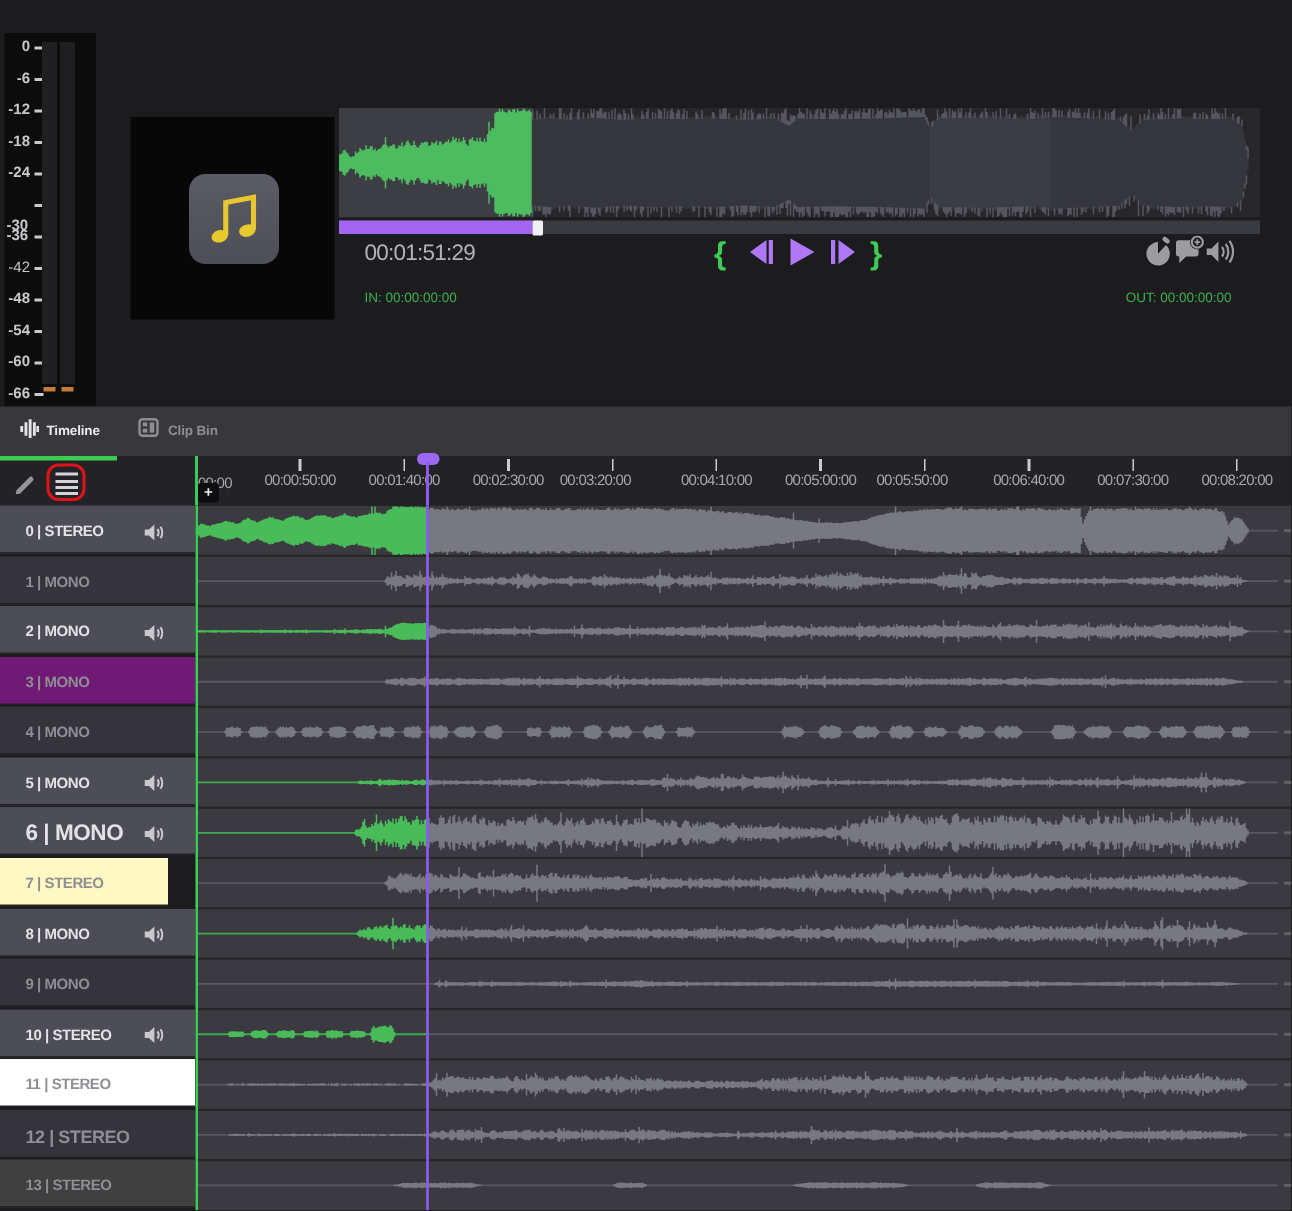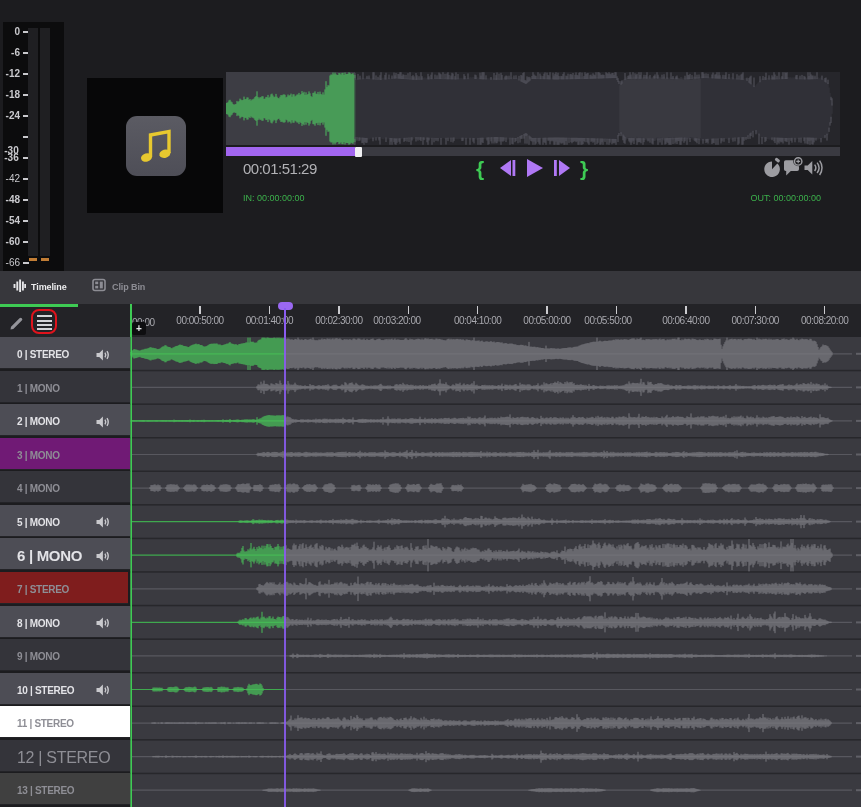--- a/index.html
+++ b/index.html
@@ -24,21 +24,21 @@
       <div style="position:absolute;left:0;top:130px;width:17px;text-align:center;font-size:10px;font-weight:bold;color:#c9c9cd">-36</div>
       <div style="position:absolute;left:20px;top:135px;width:6px;height:2px;background:#c9c9cd"></div>
       <div style="position:absolute;left:0;top:151px;width:17px;text-align:right;font-size:10px;font-weight:normal;color:#c9c9cd">-42</div>
       <div style="position:absolute;left:20px;top:156px;width:6px;height:2px;background:#c9c9cd"></div>
       <div style="position:absolute;left:0;top:172px;width:17px;text-align:right;font-size:10px;font-weight:bold;color:#c9c9cd">-48</div>
       <div style="position:absolute;left:20px;top:177px;width:6px;height:2px;background:#c9c9cd"></div>
       <div style="position:absolute;left:0;top:193px;width:17px;text-align:right;font-size:10px;font-weight:bold;color:#c9c9cd">-54</div>
       <div style="position:absolute;left:20px;top:198px;width:6px;height:2px;background:#c9c9cd"></div>
       <div style="position:absolute;left:0;top:214px;width:17px;text-align:right;font-size:10px;font-weight:bold;color:#c9c9cd">-60</div>
       <div style="position:absolute;left:20px;top:219px;width:6px;height:2px;background:#c9c9cd"></div>
-      <div style="position:absolute;left:0;top:235px;width:17px;text-align:right;font-size:10px;font-weight:normal;color:#c9c9cd">-66</div>
+      <div style="position:absolute;left:0;top:235px;width:17px;text-align:right;font-size:10px;font-weight:bold;color:#c9c9cd">-66</div>
       <div style="position:absolute;left:20px;top:240px;width:6px;height:2px;background:#c9c9cd"></div>
       <div style="position:absolute;left:25px;top:6px;width:10px;height:228px;background:#1f1f22"></div>
       <div style="position:absolute;left:37px;top:6px;width:10px;height:228px;background:#1f1f22"></div>
       <div style="position:absolute;left:26px;top:236px;width:8px;height:2.5px;background:#c17d35"></div>
       <div style="position:absolute;left:38px;top:236px;width:8px;height:2.5px;background:#c17d35"></div>
     </div>
 <div style="position:absolute;left:87px;top:78px;width:136px;height:135px;background:#070708">
 <div style="position:absolute;left:39px;top:38px;width:60px;height:60px;border-radius:11px;background:linear-gradient(180deg,#5b5b63,#4e4e57)">
 <svg width="60" height="60">
 <path d="M24.5 41 L24.5 19 L43 15.5 L43 37" stroke="#e7c82f" stroke-width="3.4" fill="none"></path>
@@ -237,21 +237,21 @@
 </svg>
     </div>
     <div style="position:absolute;left:0;top:538.4px;width:130px;height:32.1px;background:#4d4d55;border-bottom:1.5px solid #232327">
       <div style="position:absolute;left:17px;top:2px;height:32.1px;line-height:32.1px;font-size:15px;font-weight:bold;letter-spacing:-0.3px;color:#e3e3e7">6 | MONO</div>
       <svg width="13" height="12" style="position:absolute;right:21px;top:11.5px">
 <path d="M0.5 4 h2.8 l3.6 -3.4 v10.8 l-3.6 -3.4 H0.5 Z" fill="#c9c9cd"></path>
 <path d="M9 3.6 a4.4 4.4 0 0 1 0 4.8" stroke="#c9c9cd" stroke-width="1.4" fill="none"></path>
 <path d="M11 2.2 a7 7 0 0 1 0 7.6" stroke="#c9c9cd" stroke-width="1.4" fill="none"></path>
 </svg>
     </div>
-    <div style="position:absolute;left:0;top:572.0px;width:128px;height:32.1px;background:#7f1d1d;border-bottom:1.5px solid #232327">
+    <div style="position:absolute;left:0;top:572.0px;width:112px;height:32.1px;background:#fef9c3;border-bottom:1.5px solid #232327">
       <div style="position:absolute;left:17px;top:2px;height:32.1px;line-height:32.1px;font-size:10px;font-weight:bold;letter-spacing:-0.3px;color:#8e8e95">7 | STEREO</div>
     </div>
     <div style="position:absolute;left:0;top:605.6px;width:130px;height:32.1px;background:#4d4d55;border-bottom:1.5px solid #232327">
       <div style="position:absolute;left:17px;top:2px;height:32.1px;line-height:32.1px;font-size:10px;font-weight:bold;letter-spacing:-0.3px;color:#e3e3e7">8 | MONO</div>
       <svg width="13" height="12" style="position:absolute;right:21px;top:11.5px">
 <path d="M0.5 4 h2.8 l3.6 -3.4 v10.8 l-3.6 -3.4 H0.5 Z" fill="#c9c9cd"></path>
 <path d="M9 3.6 a4.4 4.4 0 0 1 0 4.8" stroke="#c9c9cd" stroke-width="1.4" fill="none"></path>
 <path d="M11 2.2 a7 7 0 0 1 0 7.6" stroke="#c9c9cd" stroke-width="1.4" fill="none"></path>
 </svg>
     </div>
@@ -263,20 +263,20 @@
       <svg width="13" height="12" style="position:absolute;right:21px;top:11.5px">
 <path d="M0.5 4 h2.8 l3.6 -3.4 v10.8 l-3.6 -3.4 H0.5 Z" fill="#c9c9cd"></path>
 <path d="M9 3.6 a4.4 4.4 0 0 1 0 4.8" stroke="#c9c9cd" stroke-width="1.4" fill="none"></path>
 <path d="M11 2.2 a7 7 0 0 1 0 7.6" stroke="#c9c9cd" stroke-width="1.4" fill="none"></path>
 </svg>
     </div>
     <div style="position:absolute;left:0;top:706.3px;width:130px;height:32.1px;background:#ffffff;border-bottom:1.5px solid #232327">
       <div style="position:absolute;left:17px;top:2px;height:32.1px;line-height:32.1px;font-size:10px;font-weight:bold;letter-spacing:-0.3px;color:#8e8e95">11 | STEREO</div>
     </div>
     <div style="position:absolute;left:0;top:739.9px;width:130px;height:32.1px;background:#34343a;border-bottom:1.5px solid #232327">
-      <div style="position:absolute;left:17px;top:2px;height:32.1px;line-height:32.1px;font-size:16px;font-weight:normal;letter-spacing:-0.3px;color:#8e8e95">12 | STEREO</div>
+      <div style="position:absolute;left:17px;top:2px;height:32.1px;line-height:32.1px;font-size:12px;font-weight:bold;letter-spacing:-0.3px;color:#8e8e95">12 | STEREO</div>
     </div>
     <div style="position:absolute;left:0;top:773.4px;width:130px;height:32.1px;background:#404040;border-bottom:1.5px solid #232327">
       <div style="position:absolute;left:17px;top:2px;height:32.1px;line-height:32.1px;font-size:10px;font-weight:bold;letter-spacing:-0.3px;color:#8e8e95">13 | STEREO</div>
     </div>
 <div style="position:absolute;left:130.4px;top:303.5px;width:1.6px;height:33.5px;background:#3ecb54"></div>
 <div style="position:absolute;left:277.5px;top:302px;width:15px;height:8px;border-radius:4px;background:#9a68f2"></div>
 <div style="position:absolute;left:284.1px;top:308px;width:1.8px;height:29px;background:#8a5cf0"></div>
 </div>
 </body></html>

